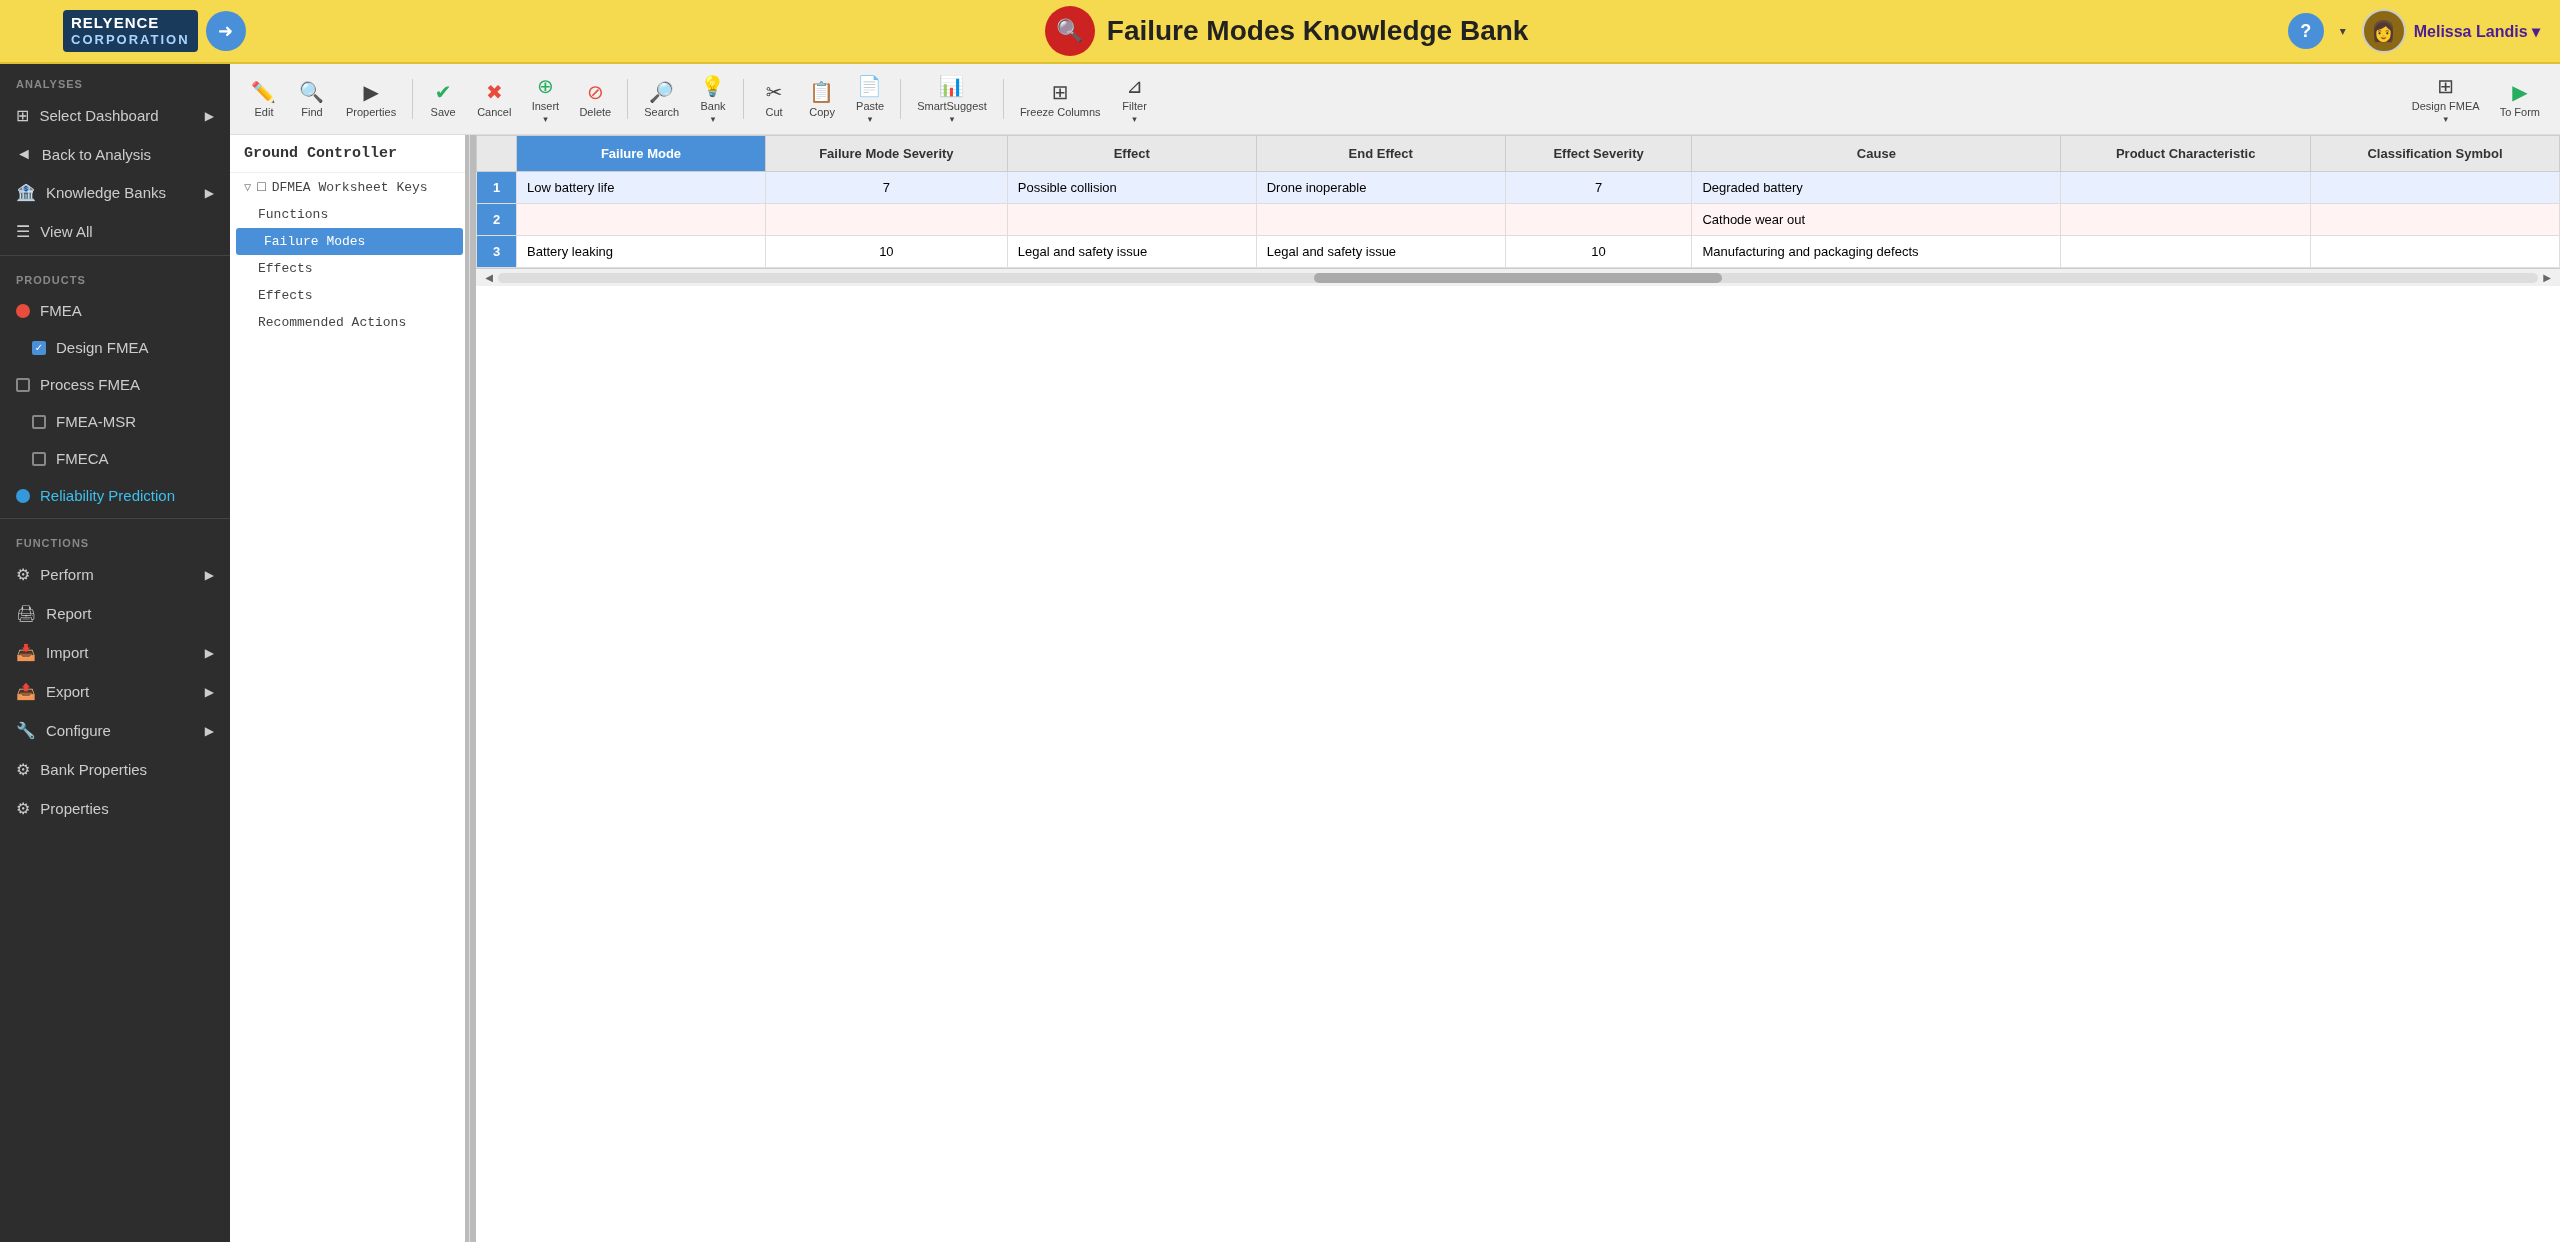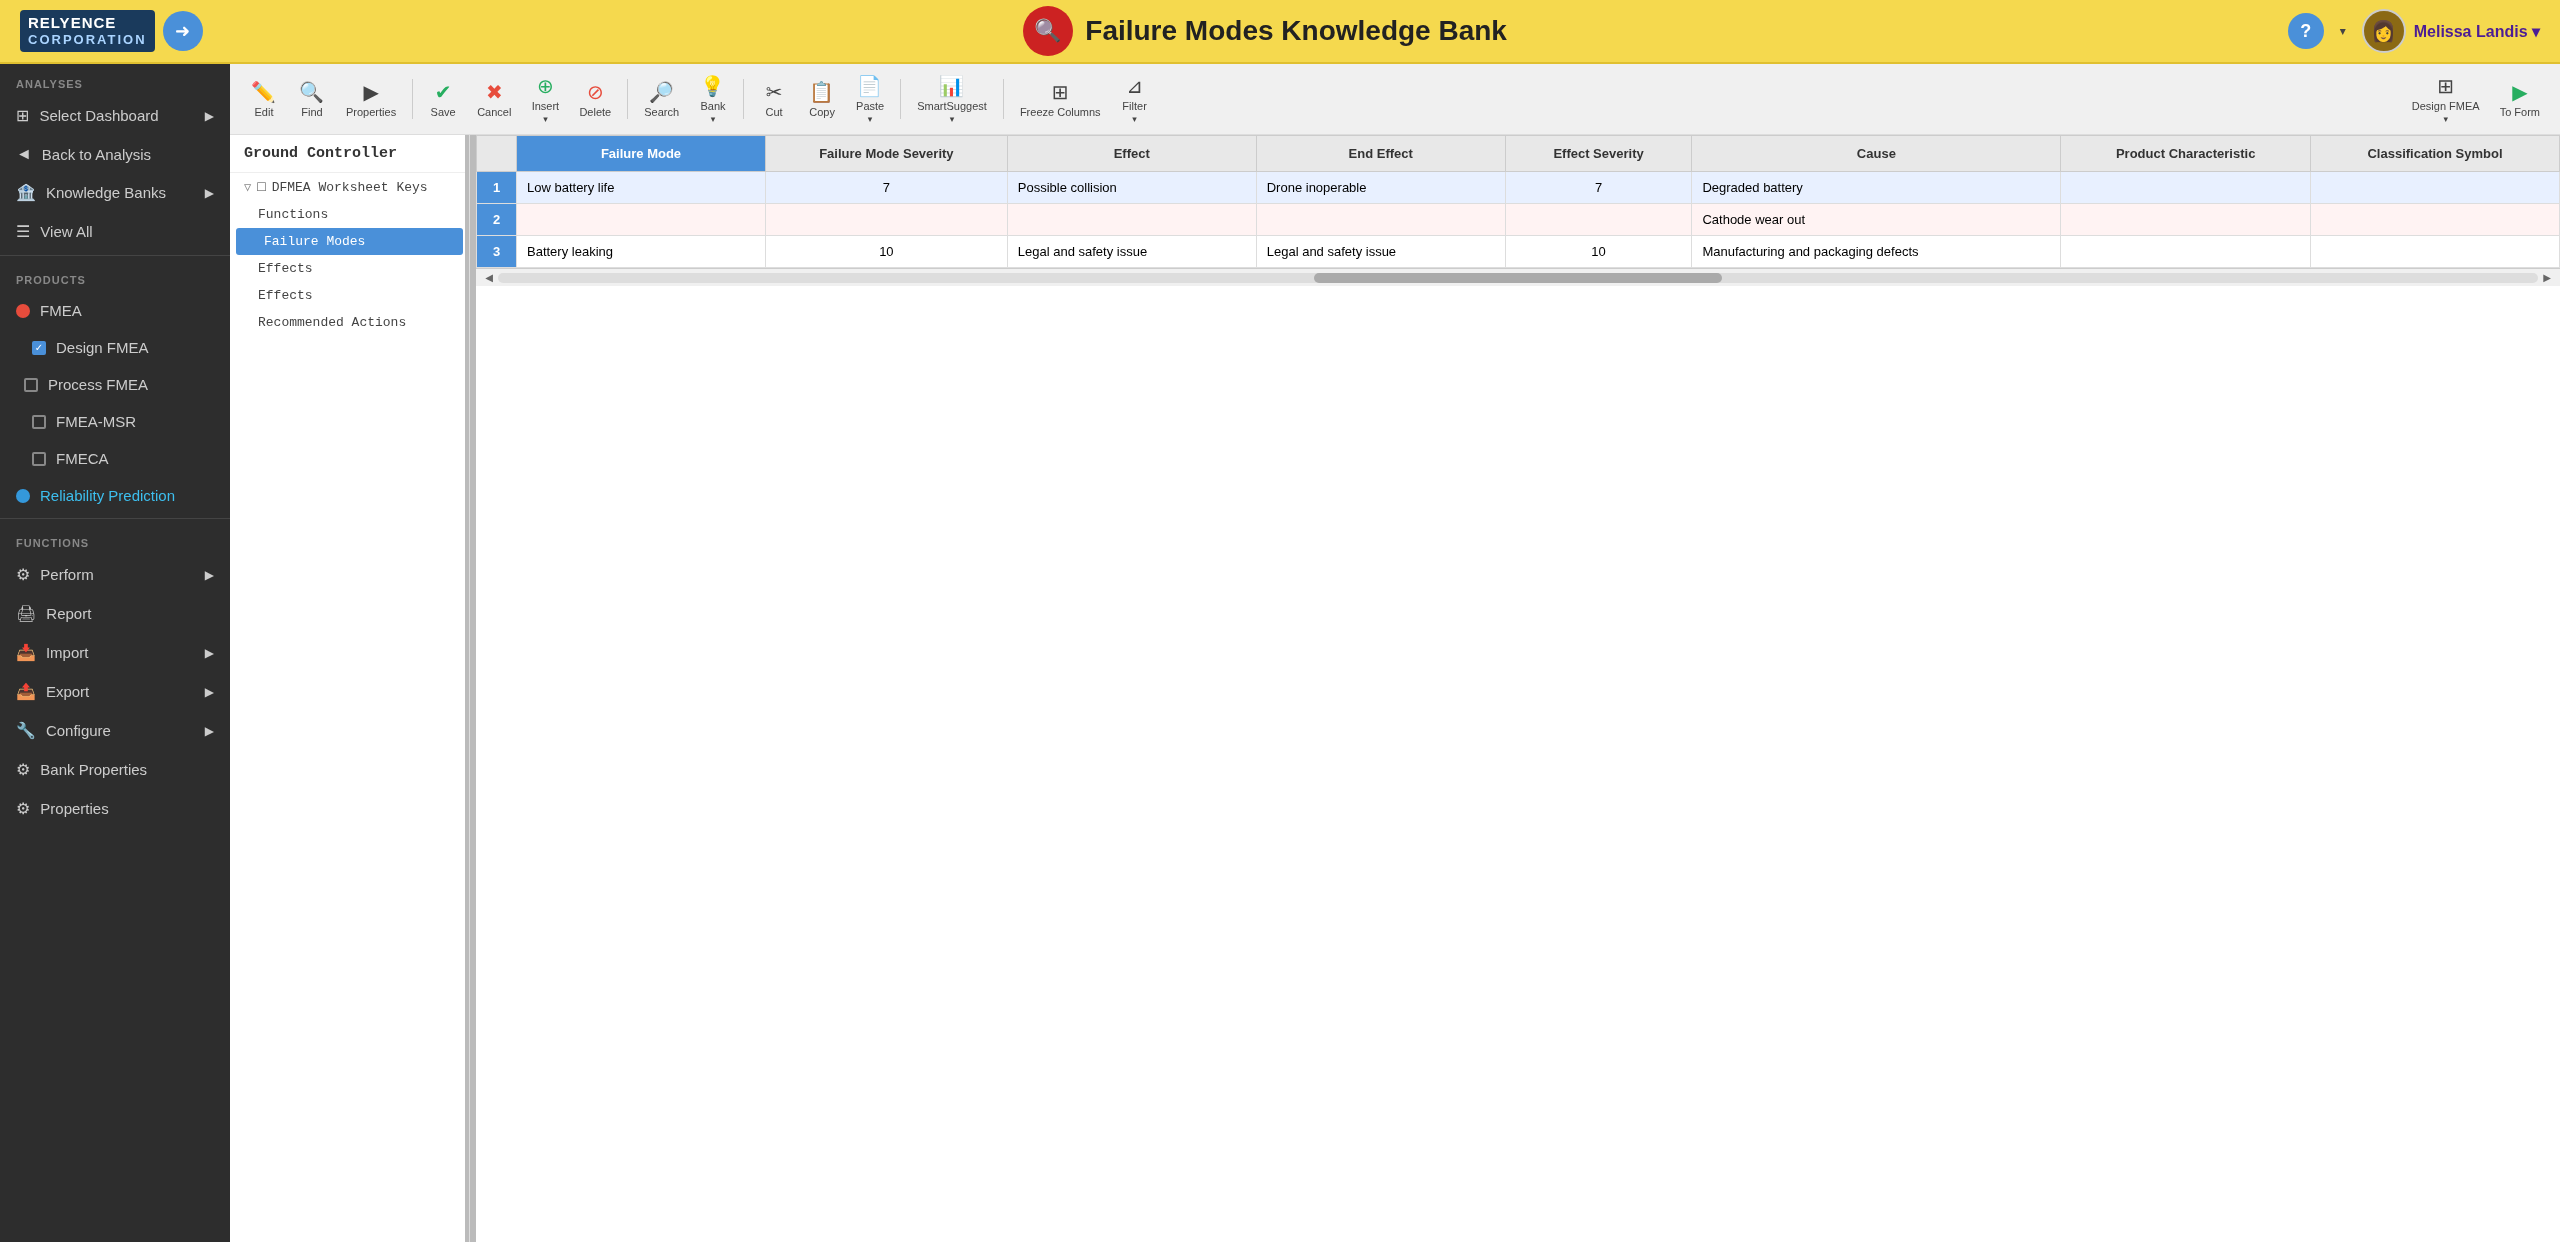--- a/index.html
+++ b/index.html
@@ -12,20 +12,21 @@
       display: flex;
       align-items: center;
       padding: 0 20px;
       border-bottom: 2px solid #e0c030;
     }
     .header-logo {
       display: flex;
       align-items: center;
       gap: 8px;
       margin-right: 40px;
+      margin-left: 43px;
     }
     .logo-box {
       background: #1a3a5c;
       color: white;
       font-weight: bold;
       font-size: 14px;
       padding: 4px 8px;
       border-radius: 4px;
       line-height: 1.2;
     }
@@ -423,21 +424,21 @@
     <div class="sidebar-item product-item">
       <span class="dot dot-red"></span>
       <span>FMEA</span>
     </div>
 
     <div class="sidebar-item product-item" style="padding-left:32px;">
       <span class="checkbox-icon checkbox-checked">✓</span>
       <span>Design FMEA</span>
     </div>
 
-    <div class="sidebar-item product-item" style="padding-left:24px;">
+    <div class="sidebar-item product-item" style="padding-left:16px;">
       <span class="checkbox-icon"></span>
       <span>Process FMEA</span>
     </div>
 
     <div class="sidebar-item product-item" style="padding-left:32px;">
       <span class="checkbox-icon"></span>
       <span>FMEA-MSR</span>
     </div>
 
     <div class="sidebar-item product-item" style="padding-left:32px;">

